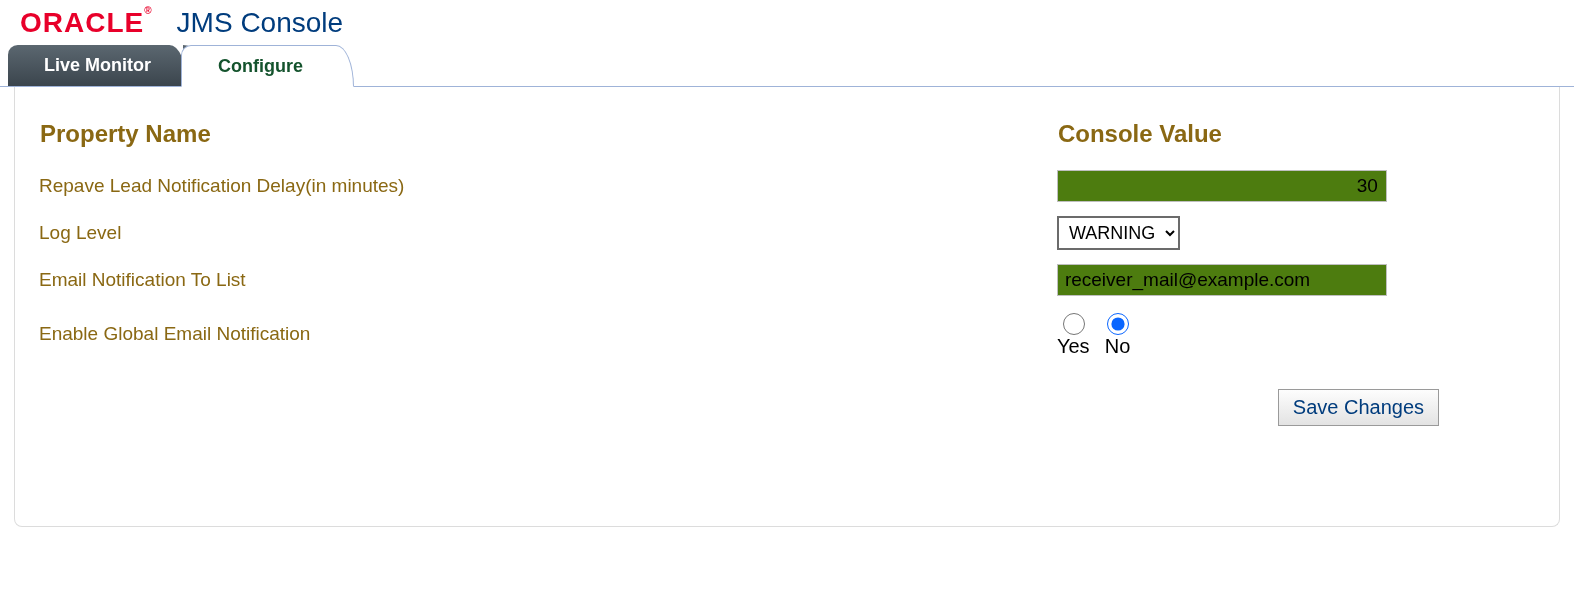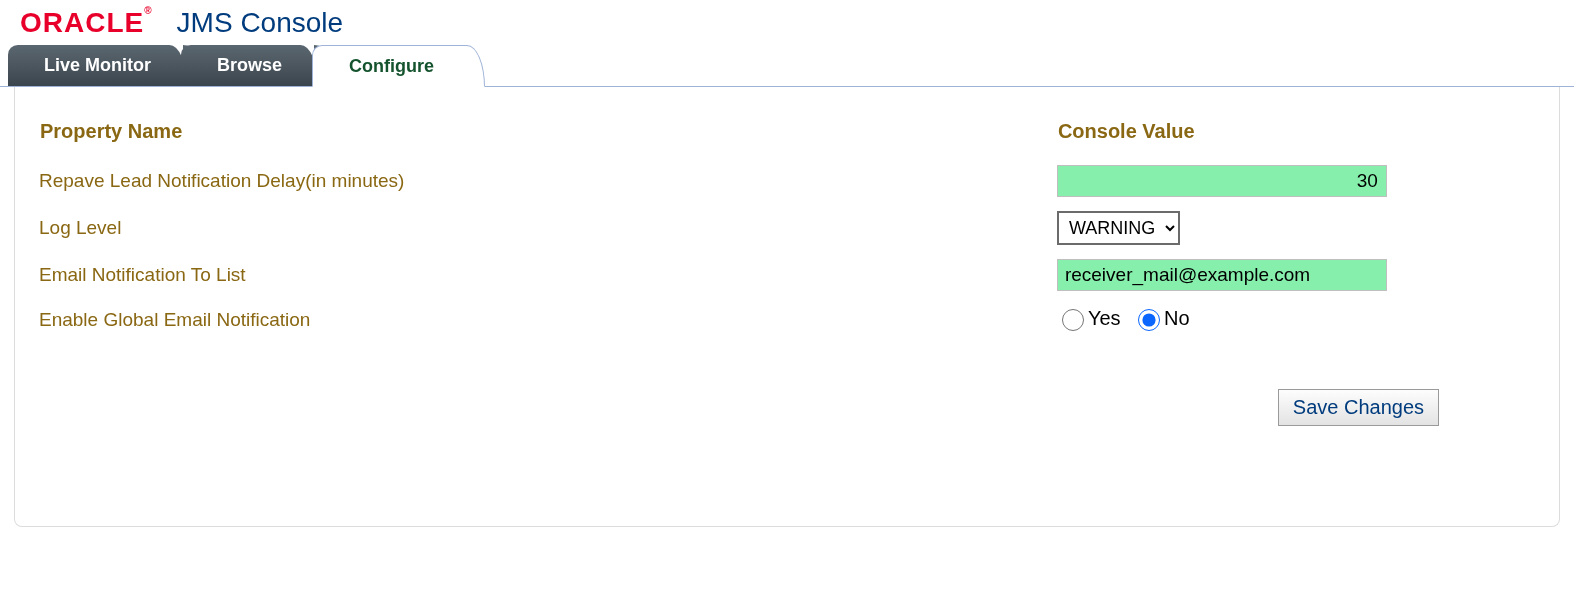--- a/index.html
+++ b/index.html
@@ -85,59 +85,60 @@
     border-bottom: 1px solid #dcdcdc;
     border-radius: 0 0 8px 8px;
     padding: 30px 22px 90px 22px;
     min-height: 440px;
     position: relative;
   }
   .prop-table { width: 100%; }
   .prop-header td {
     color: #8a6813;
     font-weight: bold;
-    font-size: 20px;
+    font-size: 24px;
     padding-bottom: 14px;
   }
   .prop-label {
     color: #8a6813;
     font-size: 19px;
     padding: 10px 0;
     vertical-align: middle;
     width: 68%;
   }
   .prop-value {
     vertical-align: middle;
     padding: 6px 0;
   }
   .text-input {
     width: 330px;
     height: 32px;
     font-size: 19px;
     padding: 2px 8px;
     text-align: right;
     border: 1px solid #bfbfbf;
-    background: #86efac;
+    background: #4d7c0f;
   }
   .text-input-left {
     text-align: left;
     padding-left: 7px;
   }
   .select-input {
     height: 34px;
     font-size: 18px;
     padding: 2px 6px;
     border: 2px solid #6b6b6b;
     background: #fff;
   }
   .radio-wrap {
     display: inline-flex;
     align-items: center;
     font-size: 20px;
     margin-right: 8px;
+    flex-direction: column;
   }
   .radio-wrap input { width: 22px; height: 22px; margin-right: 4px; accent-color: #0a66ff; }
   .save-btn {
     position: absolute;
     right: 120px;
     bottom: 100px;
     font-size: 20px;
     color: #003c7d;
     padding: 6px 14px;
     background: linear-gradient(to bottom, #fdfdfd 0%, #e3e3e3 100%);
@@ -150,21 +151,20 @@
 
 <div class="header">
   <span class="oracle-logo">
     <span>ORACLE</span><sup>®</sup>
   </span>
   <span class="app-title">JMS Console</span>
 </div>
 
 <div class="tab-bar">
   <div class="tab tab-inactive">Live Monitor</div>
-  <div class="tab tab-inactive">Browse</div>
   <div class="tab tab-active">Configure</div>
 </div>
 
 <div class="content-panel">
   <table class="prop-table">
     <tbody>
         <tr class="prop-header">
       <td>Property Name</td>
       <td>Console Value</td>
     </tr>

